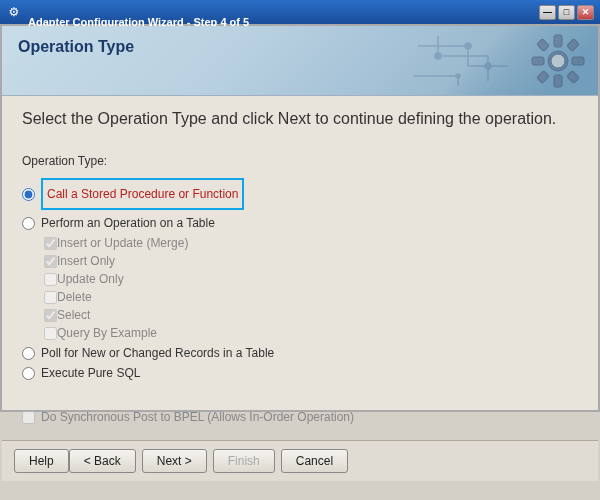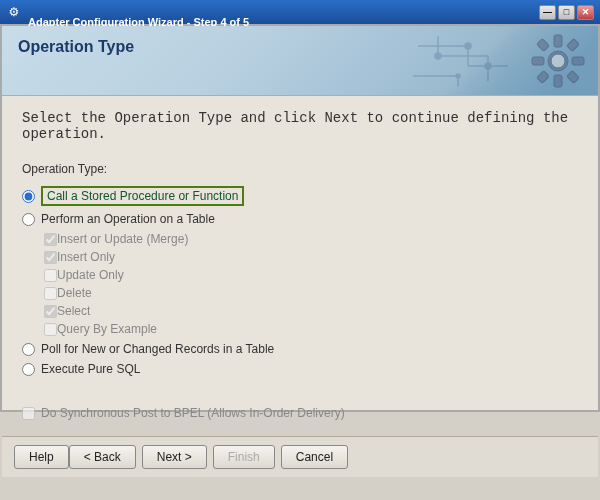--- a/index.html
+++ b/index.html
@@ -89,24 +89,23 @@
       color: #1a3a6a;
     }
 
     
     .content {
       padding: 14px 20px;
       flex: 1;
       background: #e8e4dc;
     }
     .description {
-      font-size: 14px;
+      font-size: 16px;
       color: #333;
-      margin-bottom: 18px;
-      font-family: Liberation Mono, monospace;
+      margin-bottom: 24px;
     }
 
     
     .op-type-row {
       display: flex;
       align-items: flex-start;
       gap: 10px;
       flex-direction: column;
     }
     .op-type-label {
@@ -254,21 +253,21 @@
   <div class="content">
     <p class="description">Select the Operation Type and click Next to continue defining the operation.</p>
 
     <div class="op-type-row">
       <span class="op-type-label">Operation Type:</span>
 
       <div class="op-options">
 
         <div class="radio-row">
           <input type="radio" name="optype" class="radio-input" checked="" style="">
-          <span style="border: 2px solid #4d7c0f; padding: 1px 4px; color: #14532d;">
+          <span style="border: 2px solid #0ea5e9; padding: 7px 4px; color: #b91c1c;">
             <span>Call a Stored Procedure or Function</span>
           </span>
         </div>
 
         <div class="radio-row">
           <input type="radio" name="optype" class="radio-input" style="">
           <span>Perform an Operation on a Table</span>
         </div>
 
         <div class="sub-options">
@@ -307,21 +306,21 @@
           <input type="radio" name="optype" class="radio-input" style="">
           <span>Execute Pure SQL</span>
         </div>
 
       </div>
     </div>
   </div>
 
   <div class="bpel-row">
     <input type="checkbox" disabled="" style="">
-    <span>Do Synchronous Post to BPEL (Allows In-Order Delivery)</span>
+    <span>Do Synchronous Post to BPEL (Allows In-Order Operation)</span>
   </div>
 
   <div class="footer">
     <button class="btn btn-help">Help</button>
     <div class="footer-right">
       <button class="btn">&lt; Back</button>
       <button class="btn">Next &gt;</button>
       <button class="btn disabled" disabled="">Finish</button>
       <button class="btn">Cancel</button>
     </div>

